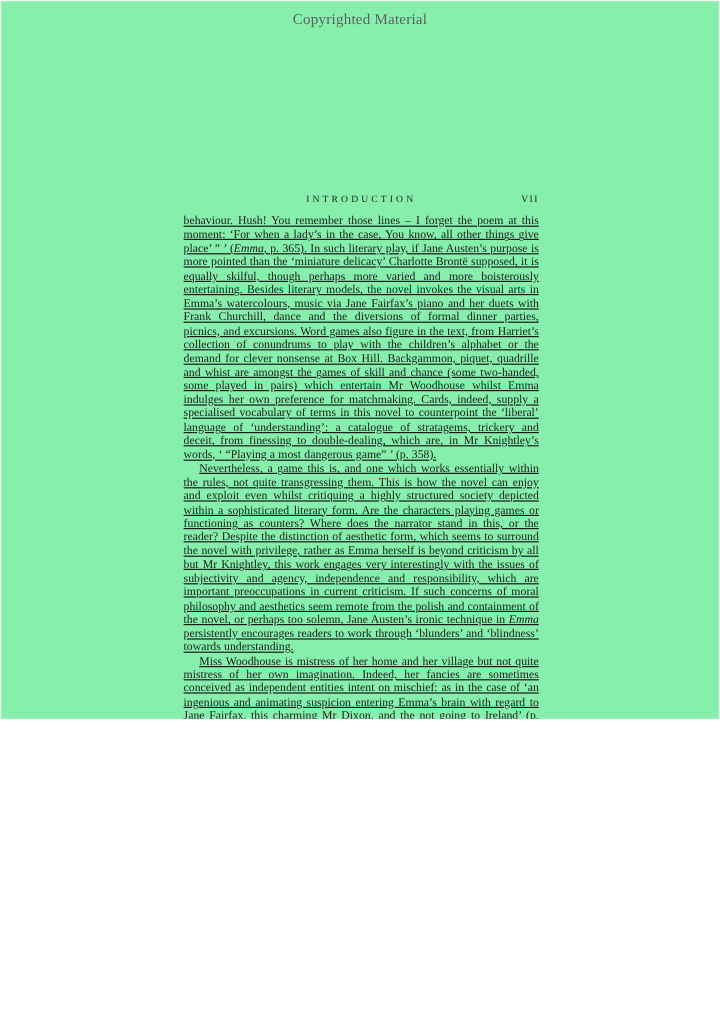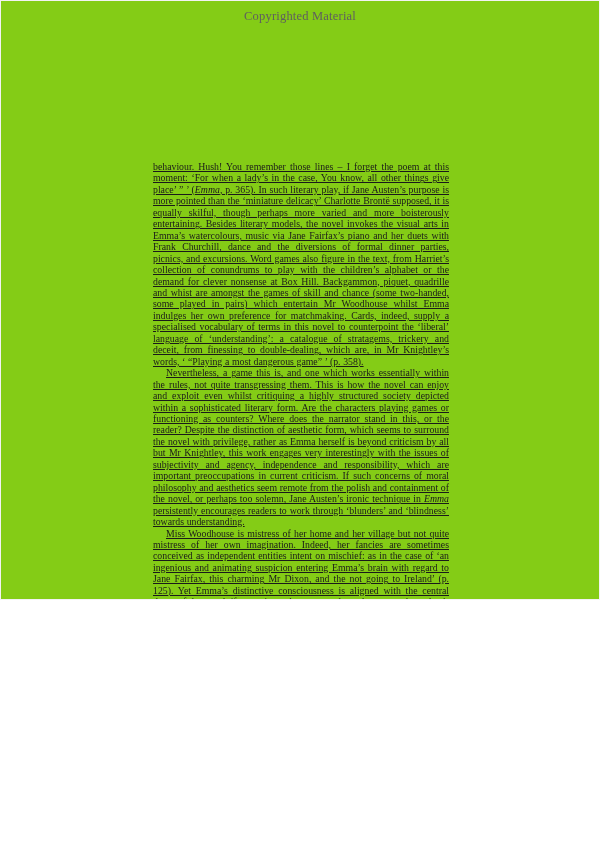--- a/index.html
+++ b/index.html
@@ -1,20 +1,20 @@
 <!DOCTYPE html>
 <html lang="en"><head>
 <meta charset="utf-8">
 <style>
   html, body { margin: 0; padding: 0; background: #ffffff; }
   .page {
     position: relative;
     width: 600px;
     height: 600px;
-    background: #84cc16;
+    background: #86efac;
     font-family: "Liberation Serif", serif;
     color: #1a1a1a;
     overflow: hidden;
     box-sizing: border-box;
     border: 1px solid #f2f2f2;
   }
   .watermark {
     position: absolute;
     left: 0;
     width: 100%;
@@ -68,20 +68,24 @@
 </style>
 </head>
 <body>
 
 <div class="page">
 
   <div class="watermark top">Copyrighted Material</div>
 
   <div class="text-col">
 
+    <div class="running-head">
+      <span class="title">INTRODUCTION</span>
+      <span class="folio">VII</span>
+    </div>
 
     <div class="body-text">
         <p>behaviour. Hush! You remember those lines – I forget the poem at this moment: ‘For when a lady’s in the case, You know, all other things give place’ ” ’ (<i>Emma</i>, p. 365). In such literary play, if Jane Austen’s purpose is more pointed than the ‘miniature delicacy’ Charlotte Brontë supposed, it is equally skilful, though perhaps more varied and more boisterously entertaining. Besides literary models, the novel invokes the visual arts in Emma’s watercolours, music via Jane Fairfax’s piano and her duets with Frank Churchill, dance and the diversions of formal dinner parties, picnics, and excursions. Word games also figure in the text, from Harriet’s collection of conundrums to play with the children’s alphabet or the demand for clever nonsense at Box Hill. Backgammon, piquet, quadrille and whist are amongst the games of skill and chance (some two-handed, some played in pairs) which entertain Mr Woodhouse whilst Emma indulges her own preference for matchmaking. Cards, indeed, supply a specialised vocabulary of terms in this novel to counterpoint the ‘liberal’ language of ‘understanding’: a catalogue of stratagems, trickery and deceit, from finessing to double-dealing, which are, in Mr Knightley’s words, ‘ “Playing a most dangerous game” ’ (p. 358).</p>
         <p class="indent">Nevertheless, a game this is, and one which works essentially within the rules, not quite transgressing them. This is how the novel can enjoy and exploit even whilst critiquing a highly structured society depicted within a sophisticated literary form. Are the characters playing games or functioning as counters? Where does the narrator stand in this, or the reader? Despite the distinction of aesthetic form, which seems to surround the novel with privilege, rather as Emma herself is beyond criticism by all but Mr Knightley, this work engages very interestingly with the issues of subjectivity and agency, independence and responsibility, which are important preoccupations in current criticism. If such concerns of moral philosophy and aesthetics seem remote from the polish and containment of the novel, or perhaps too solemn, Jane Austen’s ironic technique in <i>Emma</i> persistently encourages readers to work through ‘blunders’ and ‘blindness’ towards understanding.</p>
         <p class="indent">Miss Woodhouse is mistress of her home and her village but not quite mistress of her own imagination. Indeed, her fancies are sometimes conceived as independent entities intent on mischief: as in the case of ‘an ingenious and animating suspicion entering Emma’s brain with regard to Jane Fairfax, this charming Mr Dixon, and the not going to Ireland’ (p. 125). Yet Emma’s distinctive consciousness is aligned with the central thrust of the novel, if not quite at the same angle as the narrator’s, author’s or reader’s. The text makes its points through structural, narrative and stylistic</p>
       </div>
 
   </div>
 
   <div class="watermark bottom">Copyrighted Material</div>

